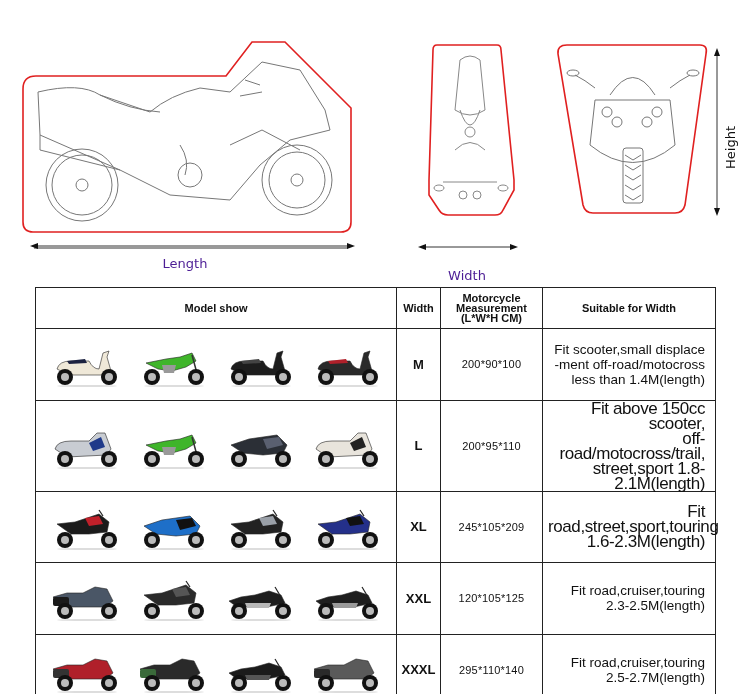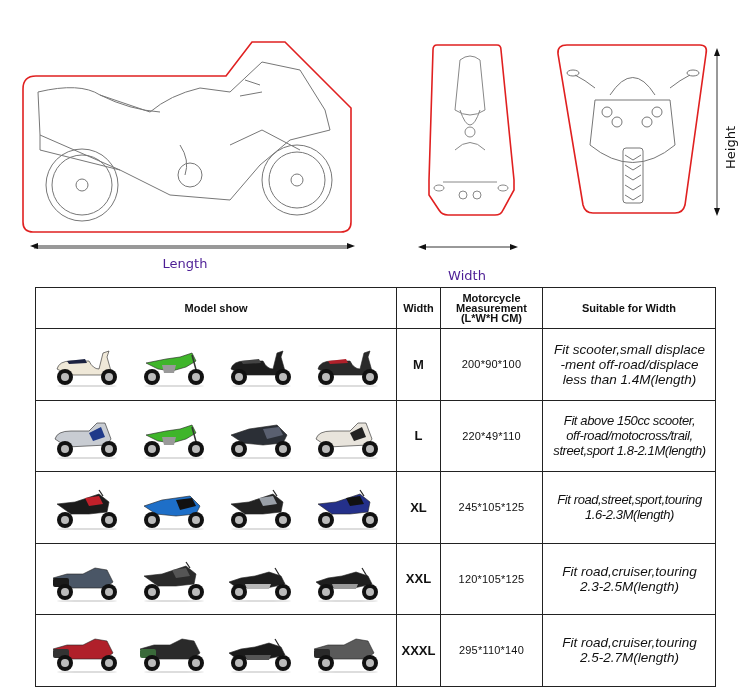--- a/index.html
+++ b/index.html
@@ -13,22 +13,22 @@
   table.size-table {
     position: absolute; left: 35px; top: 287px; width: 680px;
     border-collapse: collapse; table-layout: fixed;
   }
   .size-table th, .size-table td { border: 1.5px solid #222; vertical-align: middle; text-align: center; }
   .size-table th { height: 41px; font-weight: bold; font-size: 11px; line-height: 12px; }
   .size-table th.meas { font-size: 11px; line-height: 10px; }
   .size-table td { height: 71.5px; }
   .size-table td.size { font-weight: bold; font-size: 13px; }
   .size-table td.meas { font-size: 11px; font-weight: 500; letter-spacing: 0.2px; white-space: nowrap; }
-  .size-table td.models { text-align: center; font-size: 13.5px; line-height: 15px; padding: 0 4px 0 5px; font-style: italic; }
-  .size-table td.models.tight { font-size: 13px; letter-spacing: -0.4px; }
+  .size-table td.models { text-align: right; font-size: 13.5px; line-height: 15px; padding: 0 10px 0 5px; }
+  .size-table td.models.tight { font-size: 17px; letter-spacing: -0.4px; }
 
   .bike-strip { display: flex; justify-content: space-around; align-items: center; padding: 0 6px; height: 100%; }
   .bike { width: 74px; height: 46px; }
 </style>
 </head>
 <body>
 
 <svg class="diagram" style="left:0;top:0" width="380" height="250" viewBox="0 0 380 250">
   <path d="M36,76 L226,76 L252,42 L285,42 L351,108 L351,222 Q351,232 341,232 L33,232 Q23,232 23,222 L23,89 Q23,76 36,76 Z" fill="none" stroke="#e02020" stroke-width="1.6"></path>
   <g fill="none" stroke="#777" stroke-width="1">
@@ -160,21 +160,21 @@
        <circle cx="60" cy="36" r="8" fill="#111"></circle>
               <circle cx="60" cy="36" r="4" fill="#bbb"></circle>
        <ellipse cx="38" cy="45" rx="30" ry="1" fill="#ddd"></ellipse>
             </svg>
           </div>
         </td>
     <td class="size">M</td>
     <td class="meas">200*90*100</td>
     <td class="models">
       <div>Fit scooter,small displace</div>
-      <div>-ment off-road/displace</div>
+      <div>-ment off-road/motocross</div>
       <div>less than 1.4M(length)</div>
     </td>
   </tr>
 
   <tr>
     <td>
           <div class="bike-strip">
             <svg class="bike" viewBox="0 0 74 46">
               <path d="M6,26 Q8,18 22,18 L40,18 L48,10 L56,10 L62,26 L58,32 L18,34 Z" fill="#c8ccd2" stroke="#222" stroke-width="0.6"></path>
               <path d="M40,20 L52,14 L56,24 L44,28 Z" fill="#1f3a8a"></path>
@@ -208,21 +208,21 @@
               <path d="M40,20 L52,14 L56,24 L44,28 Z" fill="#222222"></path>
               <circle cx="16" cy="36" r="8" fill="#111"></circle>
               <circle cx="16" cy="36" r="4" fill="#bbb"></circle>
        <circle cx="60" cy="36" r="8" fill="#111"></circle>
               <circle cx="60" cy="36" r="4" fill="#bbb"></circle>
        <ellipse cx="38" cy="45" rx="30" ry="1" fill="#ddd"></ellipse>
             </svg>
           </div>
         </td>
     <td class="size">L</td>
-    <td class="meas">220*49*110</td>
+    <td class="meas">200*95*110</td>
     <td class="models tight">
       <div>Fit above 150cc scooter,</div>
       <div>off-road/motocross/trail,</div>
       <div>street,sport 1.8-2.1M(length)</div>
     </td>
   </tr>
 
   <tr>
     <td>
           <div class="bike-strip">
@@ -261,21 +261,21 @@
               <line x1="50" y1="6" x2="54" y2="12" stroke="#222" stroke-width="1.2"></line>
               <circle cx="16" cy="36" r="8" fill="#111"></circle>
               <circle cx="16" cy="36" r="4" fill="#bbb"></circle>
        <circle cx="60" cy="36" r="8" fill="#111"></circle>
               <circle cx="60" cy="36" r="4" fill="#bbb"></circle>
        <ellipse cx="38" cy="45" rx="30" ry="1" fill="#ddd"></ellipse>
             </svg>
           </div>
         </td>
     <td class="size">XL</td>
-    <td class="meas">245*105*125</td>
+    <td class="meas">245*105*209</td>
     <td class="models tight">
       <div>Fit road,street,sport,touring</div>
       <div>1.6-2.3M(length)</div>
       <div></div>
     </td>
   </tr>
 
   <tr>
     <td>
           <div class="bike-strip">

